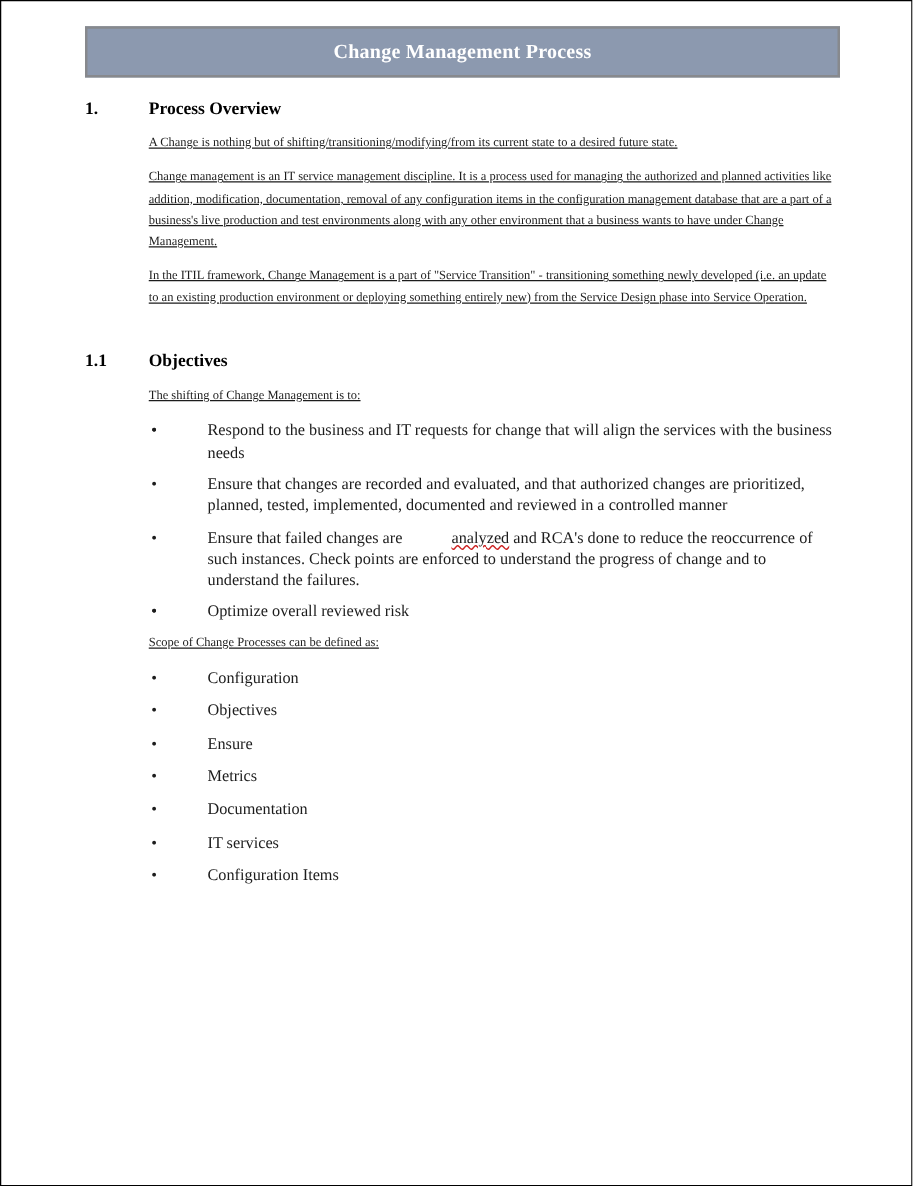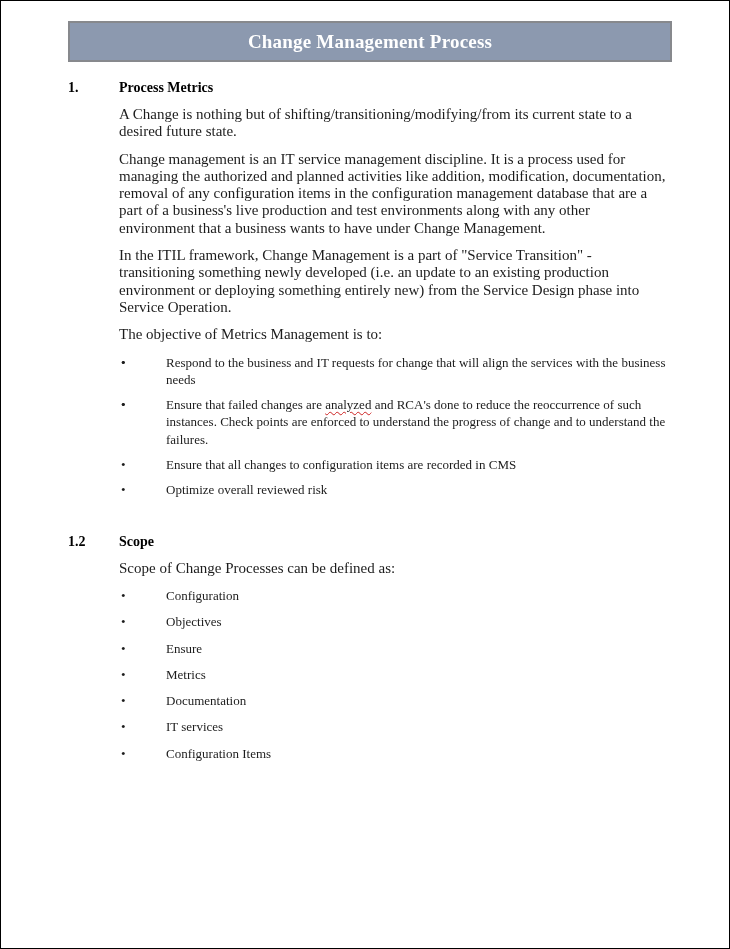--- a/index.html
+++ b/index.html
@@ -19,38 +19,39 @@
     width: 600px;
     height: 37px;
     background: #8c99af;
     border: 2px solid #87898d;
     display: flex;
     align-items: center;
     justify-content: center;
   }
   .banner-title {
     color: #ffffff;
-    font-size: 19px;
+    font-size: 16px;
     font-weight: bold;
     letter-spacing: 0.2px;
   }
   .section-heading {
     display: flex;
     margin: 34px 0 10px 67px;
     font-size: 14px;
     font-weight: bold;
     color: #000000;
     line-height: 17px;
   }
   .section-heading.first { margin-top: 17px; }
   .section-number { width: 51px; flex-shrink: 0; }
   .body-text {
     margin: 0 60px 10px 118px;
-    font-size: 15px;
+    font-size: 10px;
     line-height: 17.3px;
+    text-decoration: underline;
   }
   ul.bullet-list {
     list-style: none;
     margin: 2px 60px 0 118px;
     padding: 0;
     font-size: 13px;
     line-height: 17.3px;
   }
   ul.bullet-list li {
     position: relative;
@@ -62,69 +63,70 @@
     position: absolute;
     left: 2px;
     top: 0;
   }
   .misspelled {
     text-decoration: underline;
     text-decoration-style: wavy;
     text-decoration-color: #cc2222;
     text-decoration-thickness: 1px;
     text-underline-offset: 2px;
+    margin-left: 36px;
   }
 </style>
 </head>
 <body>
 
 <div class="page">
 
   <div class="banner" style="background: rgb(140, 153, 175); border-color: rgb(135, 137, 141);">
     <span class="banner-title" style="color: rgb(255, 255, 255);">Change Management Process</span>
   </div>
 
   <div class="section-heading first">
     <span class="section-number">1.</span>
-    <span class="section-title">Process Metrics</span>
+    <span class="section-title">Process Overview</span>
   </div>
   <p class="body-text">A Change is nothing but of shifting/transitioning/modifying/from its current state to a desired future state.</p>
   <p class="body-text">Change management is an IT service management discipline. It is a process used for managing the authorized and planned activities like addition, modification, documentation, removal of any configuration items in the configuration management database that are a part of a business's live production and test environments along with any other environment that a business wants to have under Change Management.</p>
   <p class="body-text">In the ITIL framework, Change Management is a part of "Service Transition" - transitioning something newly developed (i.e. an update to an existing production environment or deploying something entirely new) from the Service Design phase into Service Operation.</p>
 
-  <p class="body-text">The objective of Metrics Management is to:</p>
+  <div class="section-heading">
+    <span class="section-number">1.1</span>
+    <span class="section-title">Objectives</span>
+  </div>
+  <p class="body-text">The shifting of Change Management is to:</p>
   <ul class="bullet-list">
     <li>
       <span class="bullet-marker">•</span>
     </li>
     <li>
       <span class="bullet-marker">•</span>
       <span class="bullet-text">Respond to the business and IT requests for change that will align the services with the business needs</span>
     </li>
     <li>
       <span class="bullet-marker">•</span>
+      <span class="bullet-text">Ensure that changes are recorded and evaluated, and that authorized changes are prioritized, planned, tested, implemented, documented and reviewed in a controlled manner</span>
     </li>
     <li>
       <span class="bullet-marker">•</span>
       <span class="bullet-text">Ensure that failed changes are </span><span class="bullet-text misspelled">analyzed</span><span class="bullet-text"> and RCA's done to reduce the reoccurrence of such instances. Check points are enforced to understand the progress of change and to understand the failures.</span>
     </li>
     <li>
       <span class="bullet-marker">•</span>
-      <span class="bullet-text">Ensure that all changes to configuration items are recorded in CMS</span>
     </li>
     <li>
       <span class="bullet-marker">•</span>
       <span class="bullet-text">Optimize overall reviewed risk</span>
     </li>
   </ul>
 
-  <div class="section-heading">
-    <span class="section-number">1.2</span>
-    <span class="section-title">Scope</span>
-  </div>
   <p class="body-text">Scope of Change Processes can be defined as:</p>
   <ul class="bullet-list scope-list">
     <li>
       <span class="bullet-marker">•</span>
       <span class="bullet-text">Configuration</span>
     </li>
     <li>
       <span class="bullet-marker">•</span>
       <span class="bullet-text">Objectives</span>
     </li>

